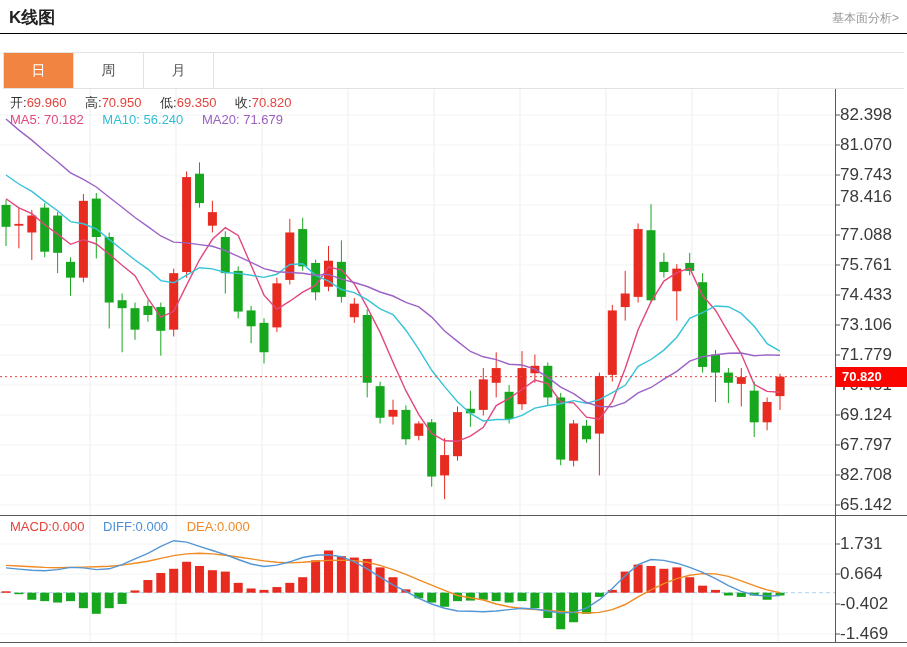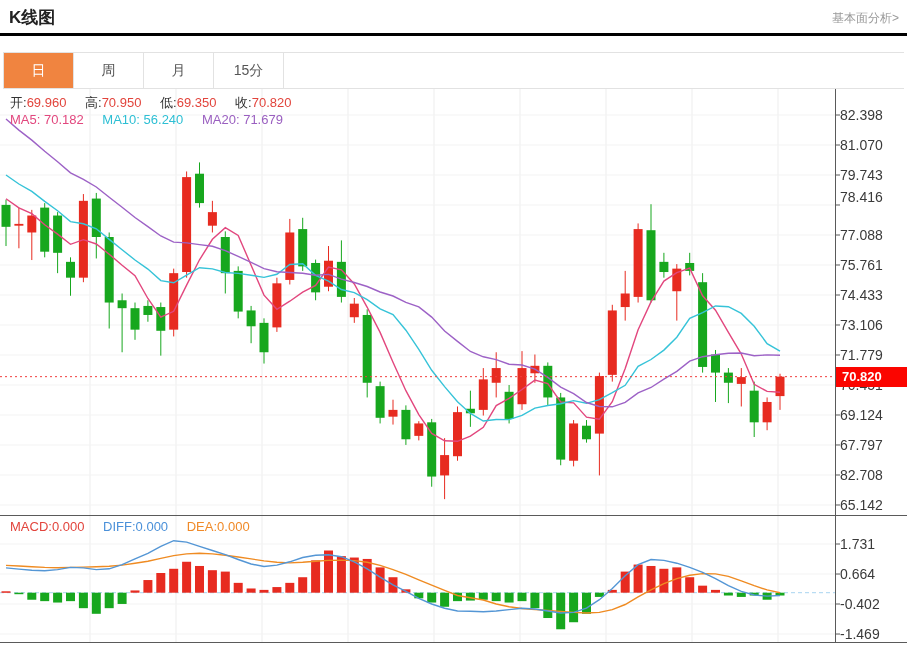--- a/index.html
+++ b/index.html
@@ -1,39 +1,39 @@
 <!DOCTYPE html>
 <html><head>
 <meta charset="utf-8">
 <style>
   html,body{margin:0;padding:0;background:#fff;}
   body{width:907px;height:647px;position:relative;overflow:hidden;
        font-family:"Liberation Sans","DejaVu Sans",sans-serif;}
   #chart-svg{position:absolute;left:0;top:0;z-index:0;}
   .hdr{position:absolute;left:0;top:0;width:907px;height:33px;background:#fff;
-       border-bottom:3px solid #000000;z-index:2;}
+       border-bottom:1px solid #000000;z-index:2;}
   .hdr .title{position:absolute;left:9px;top:6px;font-size:17px;font-weight:bold;color:#222;}
   .hdr .flink{position:absolute;right:8px;top:10px;font-size:12px;color:#999;text-decoration:none;cursor:pointer;}
   .tabbar{position:absolute;left:3px;top:52px;width:900px;height:35px;z-index:2;background:#fff;
           border-top:1px solid #e2e2e2;border-bottom:1px solid #e2e2e2;border-left:1px solid #e2e2e2;
           display:flex;}
   .tab{width:70px;height:35px;line-height:35px;text-align:center;font-size:14px;color:#555;
        border-right:1px solid #e2e2e2;cursor:pointer;background:#fff;box-sizing:border-box;}
   .tab.active{background:#f08440;color:#fff;}
   .overlay{position:absolute;z-index:1;font-size:13px;white-space:nowrap;pointer-events:none;}
   #ohlc-row{left:10px;top:94px;}
   #ma-row{left:10px;top:112px;}
   #macd-row{left:10px;top:519px;text-align:right;}
   .lbl{color:#333;}
   .val-red,#macd-row .m-red{color:#e2443c;}
   .pair{margin-right:15px;}
   .ma5{color:#e2477e;} .ma10{color:#2dbfd4;} .ma20{color:#9a5fc0;}
   .m-blue{color:#4a90d9;} .m-orange{color:#f08a28;}
   #y-labels{position:absolute;left:0;top:0;width:907px;height:647px;z-index:1;pointer-events:none;}
-  .ytick{position:absolute;left:840px;height:16px;line-height:16px;font-size:14px;color:#3a3a3a;}
+  .ytick{position:absolute;left:840px;height:16px;line-height:16px;font-size:17px;color:#3a3a3a;}
   #price-box{position:absolute;left:836px;top:367px;width:71px;height:20px;background:#fb0500;
              z-index:3;color:#fff;font-size:13px;font-weight:bold;line-height:20px;padding-left:6px;
              box-sizing:border-box;}
 </style>
 </head>
 <body>
 
 <svg id="chart-svg" width="907" height="647" viewBox="0 0 907 647">
     <line x1="90" y1="88" x2="90" y2="642" stroke="#ededed" stroke-width="1"></line>
     <line x1="176" y1="88" x2="176" y2="642" stroke="#ededed" stroke-width="1"></line>
@@ -277,21 +277,20 @@
 
 <div class="hdr">
   <div class="title">K线图</div>
   <a class="flink">基本面分析&gt;</a>
 </div>
 
 <div class="tabbar" id="tabbar">
     <div class="tab active">日</div>
     <div class="tab">周</div>
     <div class="tab">月</div>
-    <div class="tab">15分</div>
   </div>
 
 <div class="overlay" id="ohlc-row">
   <span class="pair"><span class="lbl">开:</span><span class="val-red">69.960</span></span>
   <span class="pair"><span class="lbl">高:</span><span class="val-red">70.950</span></span>
   <span class="pair"><span class="lbl">低:</span><span class="val-red">69.350</span></span>
   <span class="pair"><span class="lbl">收:</span><span class="val-red">70.820</span></span>
 </div>
 
 <div class="overlay" id="ma-row">

